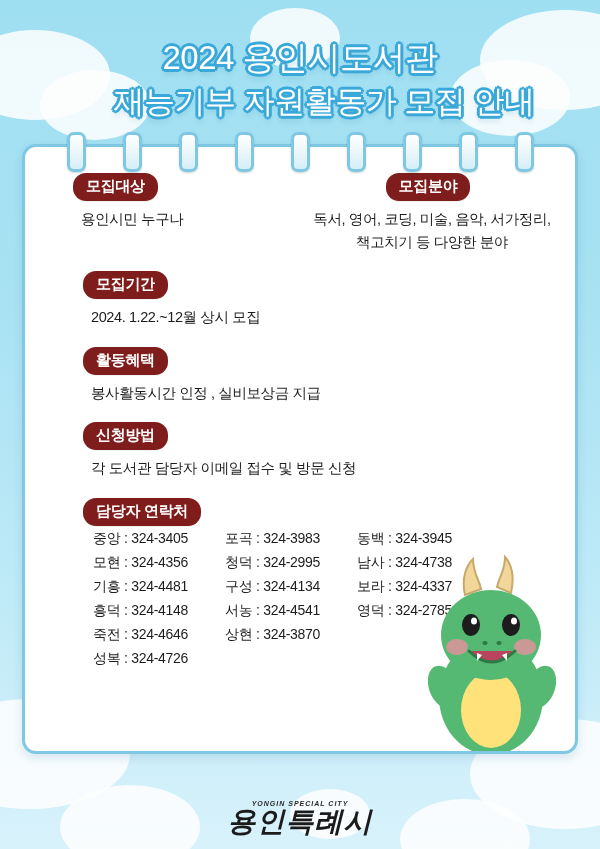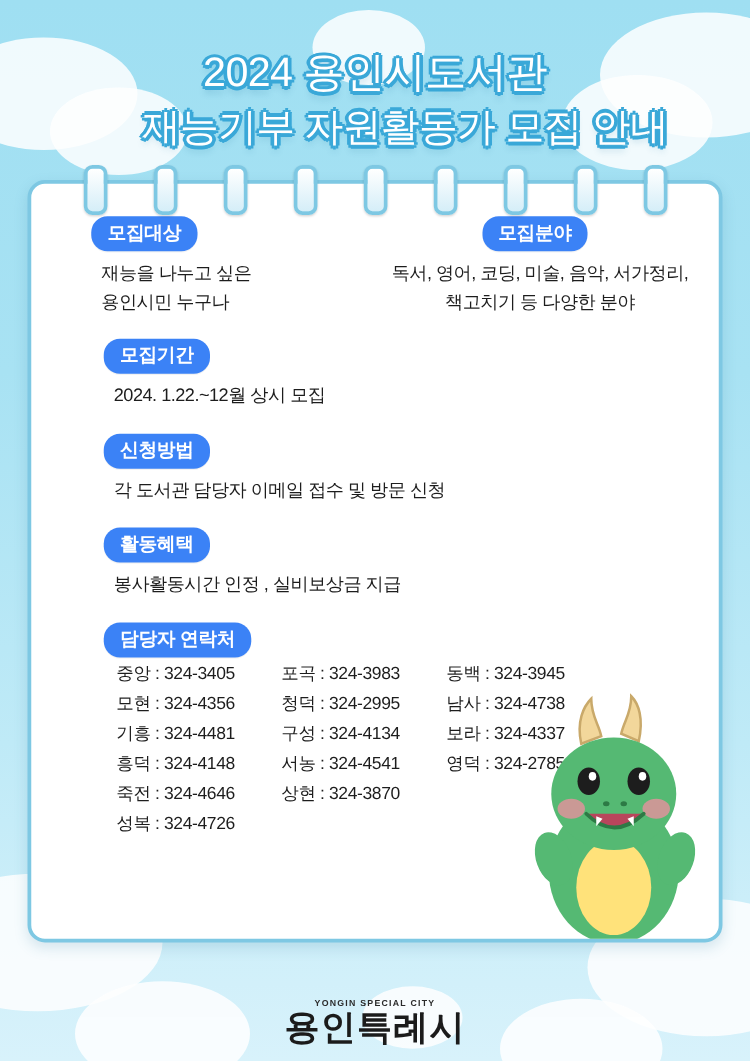--- a/index.html
+++ b/index.html
@@ -103,21 +103,21 @@
     border-radius: 14px;
     padding: 26px 22px 18px 22px;
     box-shadow: 0 4px 10px rgba(60,130,160,0.18);
     min-height: 560px;
     overflow: hidden;
   }
 
   
   .pill {
     display: inline-block;
-    background: #3b82f6;
+    background: #7f1d1d;
     color: #ffffff;
     font-weight: bold;
     font-size: 15px;
     padding: 4px 13px 5px 13px;
     border-radius: 13px;
     letter-spacing: -0.3px;
     box-shadow: 0 1px 0 rgba(0,0,0,0.05);
   }
   .body-text {
     color: #1d1d1d;
@@ -169,20 +169,21 @@
     z-index: 7;
     text-align: center;
   }
   .logo-main {
     font-size: 28px;
     font-weight: bold;
     color: #1b1b1b;
     letter-spacing: 1px;
     display: inline-block;
     position: relative;
+    font-style: italic;
   }
   .logo-sub {
     display: block;
     font-size: 7px;
     letter-spacing: 1px;
     color: #2a2a2a;
     margin-bottom: -4px;
     font-weight: bold;
   }
 </style>
@@ -219,46 +220,45 @@
       <div class="ring"></div>
       <div class="ring"></div>
     </div>
 
     <div id="note">
 
       <div class="two-col section first">
         <div class="col-left">
           <span class="pill">모집대상</span>
           <div class="body-text">
-            <div>재능을 나누고 싶은</div>
             <div>용인시민 누구나</div>
           </div>
         </div>
         <div class="col-right">
           <span class="pill">모집분야</span>
           <div class="body-text">
             <div>독서, 영어, 코딩, 미술, 음악, 서가정리,</div>
             <div>책고치기 등 다양한 분야</div>
           </div>
         </div>
       </div>
 
       <div class="section sec-indent">
         <span class="pill">모집기간</span>
         <div class="body-text">2024. 1.22.~12월 상시 모집</div>
       </div>
 
       <div class="section sec-indent">
+        <span class="pill">활동혜택</span>
+        <div class="body-text">봉사활동시간 인정 , 실비보상금 지급</div>
+      </div>
+
+      <div class="section sec-indent">
         <span class="pill">신청방법</span>
         <div class="body-text">각 도서관 담당자 이메일 접수 및 방문 신청</div>
-      </div>
-
-      <div class="section sec-indent">
-        <span class="pill">활동혜택</span>
-        <div class="body-text">봉사활동시간 인정 , 실비보상금 지급</div>
       </div>
 
       <div class="section sec-indent">
         <span class="pill">담당자 연락처</span>
         <div class="contact-block">
           <div class="contact-row">
             <span class="contact-cell">중앙 : 324-3405</span>
             <span class="contact-cell">포곡 : 324-3983</span>
             <span class="contact-cell">동백 : 324-3945</span>
           </div>

